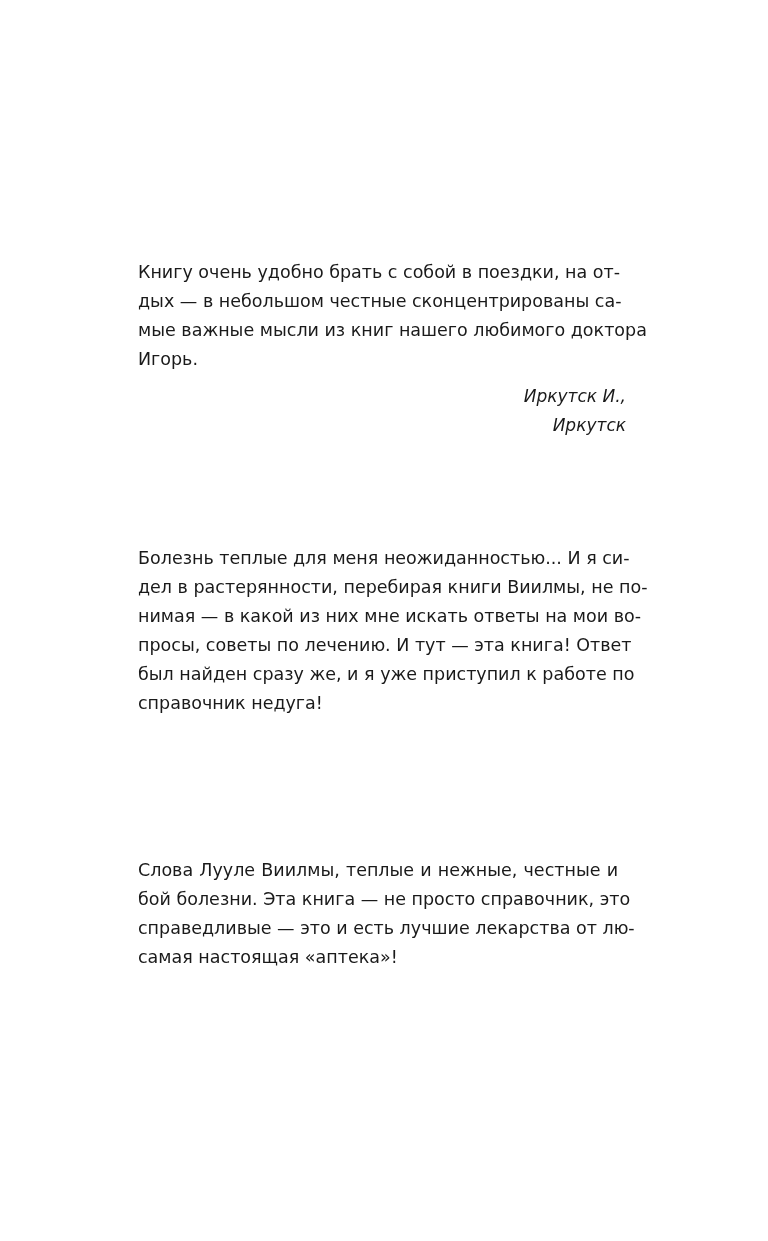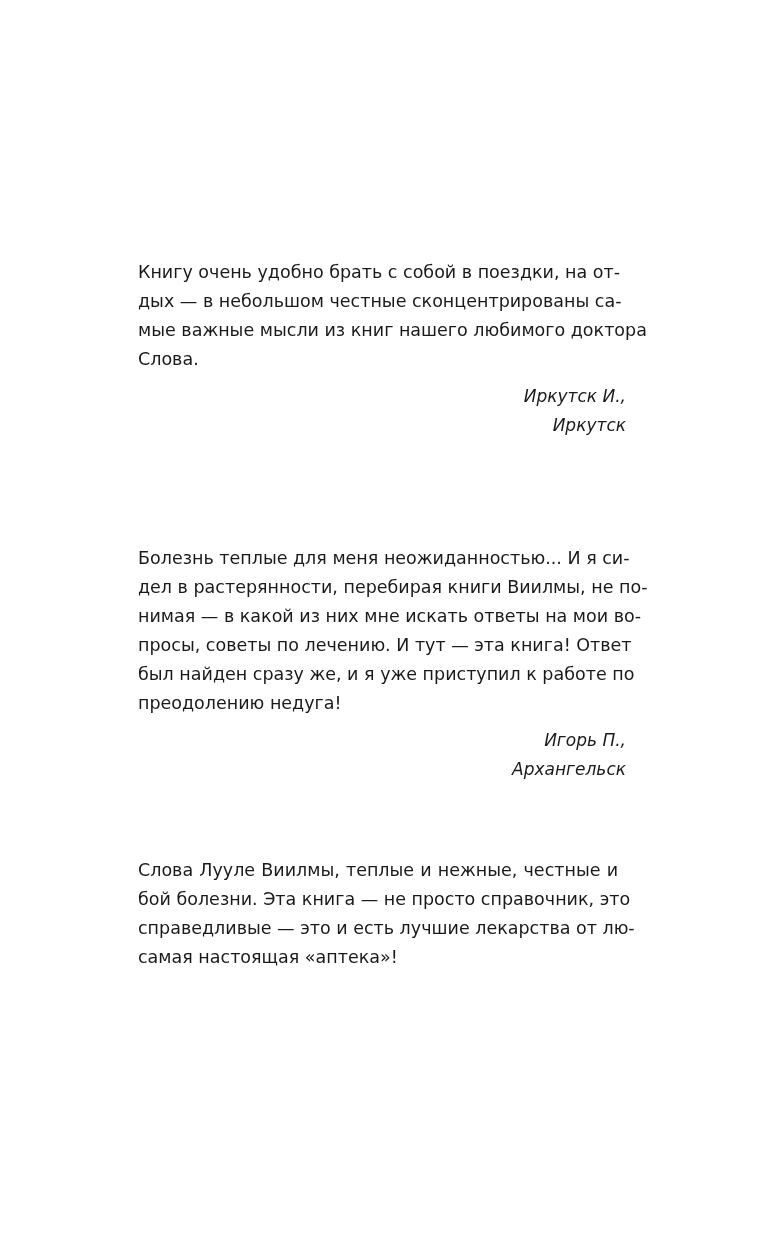--- a/index.html
+++ b/index.html
@@ -58,41 +58,37 @@
 </head>
 <body>
 
 <div class="page">
 
   <div class="review" id="review-1">
     <p class="review-text">
       <span class="line">Книгу очень удобно брать с собой в поездки, на от-</span>
       <span class="line">дых — в небольшом честные сконцентрированы са-</span>
       <span class="line">мые важные мысли из книг нашего любимого доктора</span>
-      <span class="line last">Слова.</span>
+      <span class="line last">Игорь.</span>
     </p>
     <div class="attribution">
       <span>Иркутск И.,</span>
       <span>Иркутск</span>
     </div>
   </div>
 
   <div class="review" id="review-2">
     <p class="review-text">
       <span class="line">Болезнь теплые для меня неожиданностью... И я си-</span>
       <span class="line">дел в растерянности, перебирая книги Виилмы, не по-</span>
       <span class="line">нимая — в какой из них мне искать ответы на мои во-</span>
       <span class="line">просы, советы по лечению. И тут — эта книга! Ответ</span>
       <span class="line">был найден сразу же, и я уже приступил к работе по</span>
-      <span class="line last">преодолению недуга!</span>
+      <span class="line last">справочник недуга!</span>
     </p>
-    <div class="attribution">
-      <span>Игорь П.,</span>
-      <span>Архангельск</span>
-    </div>
   </div>
 
   <div class="review" id="review-3">
     <p class="review-text">
       <span class="line">Слова Лууле Виилмы, теплые и нежные, честные и</span>
       <span class="line">бой болезни. Эта книга — не просто справочник, это</span>
       <span class="line">справедливые — это и есть лучшие лекарства от лю-</span>
       <span class="line last">самая настоящая «аптека»!</span>
     </p>
   </div>

